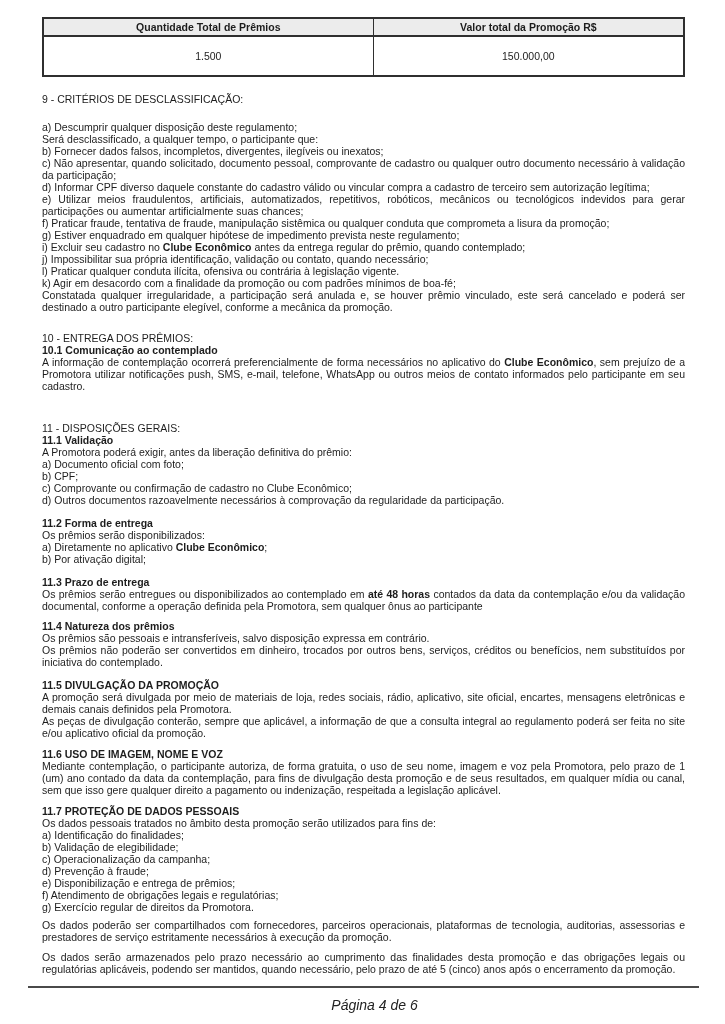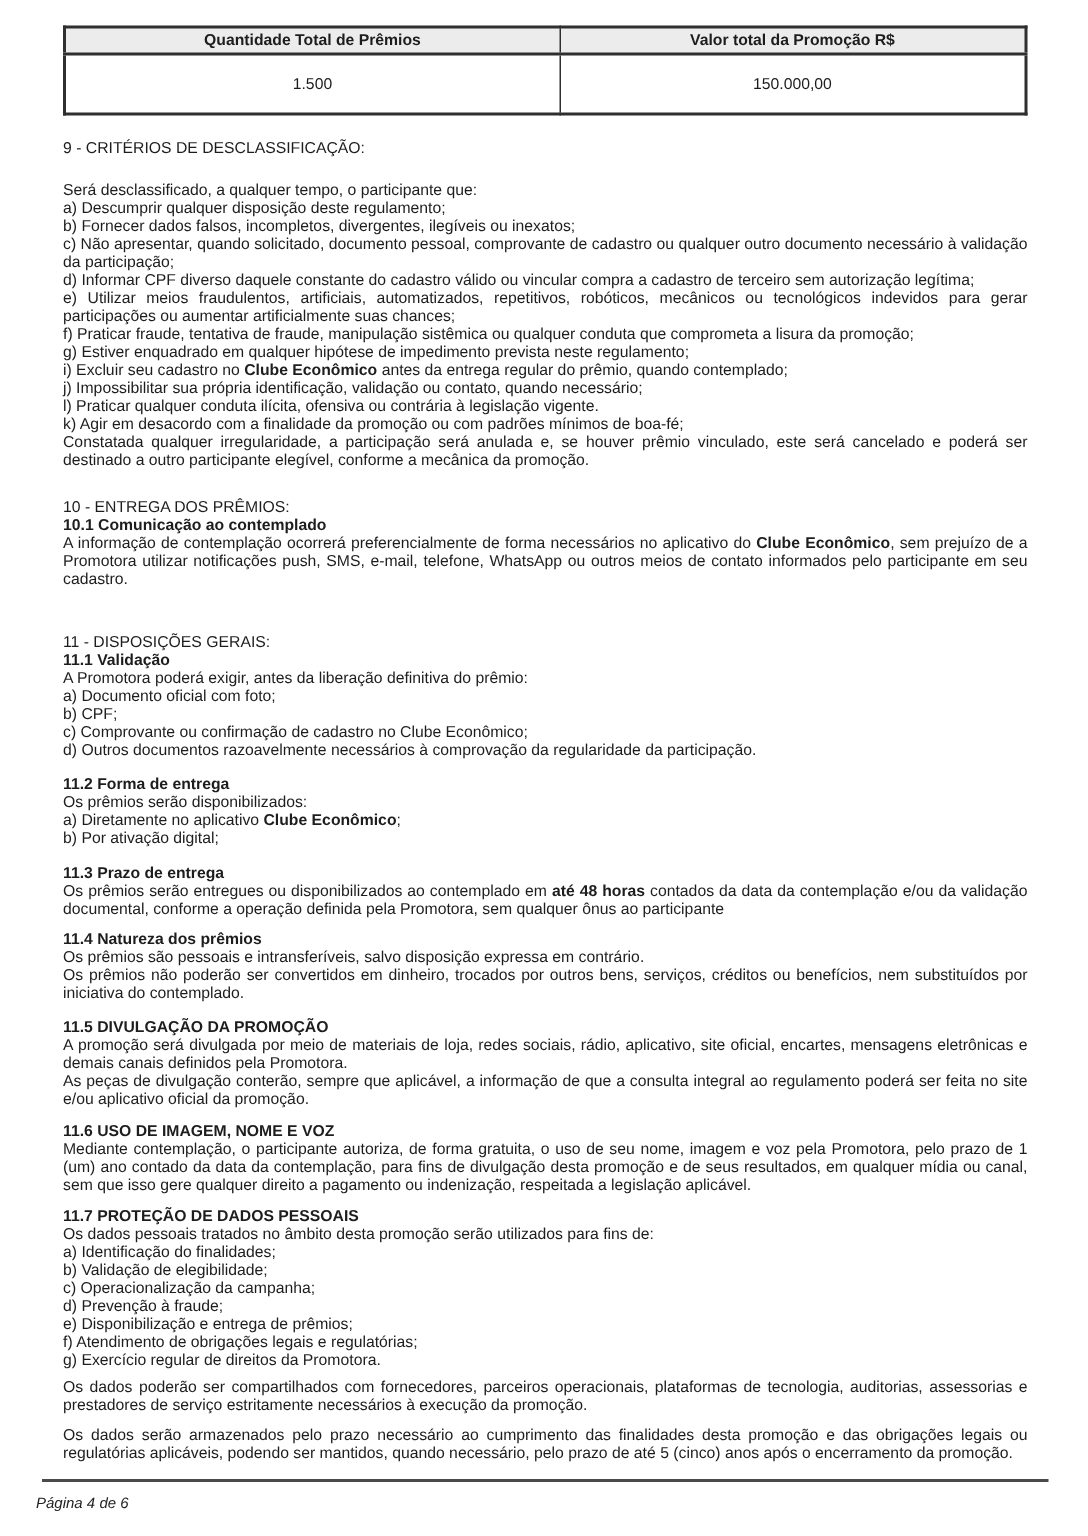--- a/index.html
+++ b/index.html
@@ -49,23 +49,23 @@
   .blk .b { font-weight:bold; }
   .spacer { width:100%; }
   .footer-line {
     position:absolute;
     left:28px; right:26px; top:986px;
     border-top:2px solid #4a4a4a;
   }
   .footer-text {
     position:absolute;
     left:0; top:997px; width:100%;
-    text-align:left;
+    text-align:center;
     font-style:italic;
-    font-size:10px;
+    font-size:14px;
     color:#222;
     padding-left:24px;
   }
 </style>
 </head>
 <body>
 
 <div class="page">
 
   <div class="tablewrap">
@@ -81,22 +81,22 @@
           <td>1.500</td>
           <td>150.000,00</td>
         </tr>
       </tbody>
     </table>
   </div>
 
   <div class="content" id="doc-content">
       <div class="blk"><span>9 - CRITÉRIOS DE DESCLASSIFICAÇÃO:</span></div>
       <div class="spacer" style="height: 16px;"></div>
+      <div class="blk"><span>a) Descumprir qualquer disposição deste regulamento;</span></div>
       <div class="blk"><span>Será desclassificado, a qualquer tempo, o participante que:</span></div>
-      <div class="blk"><span>a) Descumprir qualquer disposição deste regulamento;</span></div>
       <div class="blk"><span>b) Fornecer dados falsos, incompletos, divergentes, ilegíveis ou inexatos;</span></div>
       <div class="blk"><span>c) Não apresentar, quando solicitado, documento pessoal, comprovante de cadastro ou qualquer outro documento necessário à validação da participação;</span></div>
       <div class="blk"><span>d) Informar CPF diverso daquele constante do cadastro válido ou vincular compra a cadastro de terceiro sem autorização legítima;</span></div>
       <div class="blk"><span>e) Utilizar meios fraudulentos, artificiais, automatizados, repetitivos, robóticos, mecânicos ou tecnológicos indevidos para gerar participações ou aumentar artificialmente suas chances;</span></div>
       <div class="blk"><span>f) Praticar fraude, tentativa de fraude, manipulação sistêmica ou qualquer conduta que comprometa a lisura da promoção;</span></div>
       <div class="blk"><span>g) Estiver enquadrado em qualquer hipótese de impedimento prevista neste regulamento;</span></div>
       <div class="blk"><span>i) Excluir seu cadastro no </span><span class="b">Clube Econômico</span><span> antes da entrega regular do prêmio, quando contemplado;</span></div>
       <div class="blk"><span>j) Impossibilitar sua própria identificação, validação ou contato, quando necessário;</span></div>
       <div class="blk"><span>l) Praticar qualquer conduta ilícita, ofensiva ou contrária à legislação vigente.</span></div>
       <div class="blk"><span>k) Agir em desacordo com a finalidade da promoção ou com padrões mínimos de boa-fé;</span></div>

